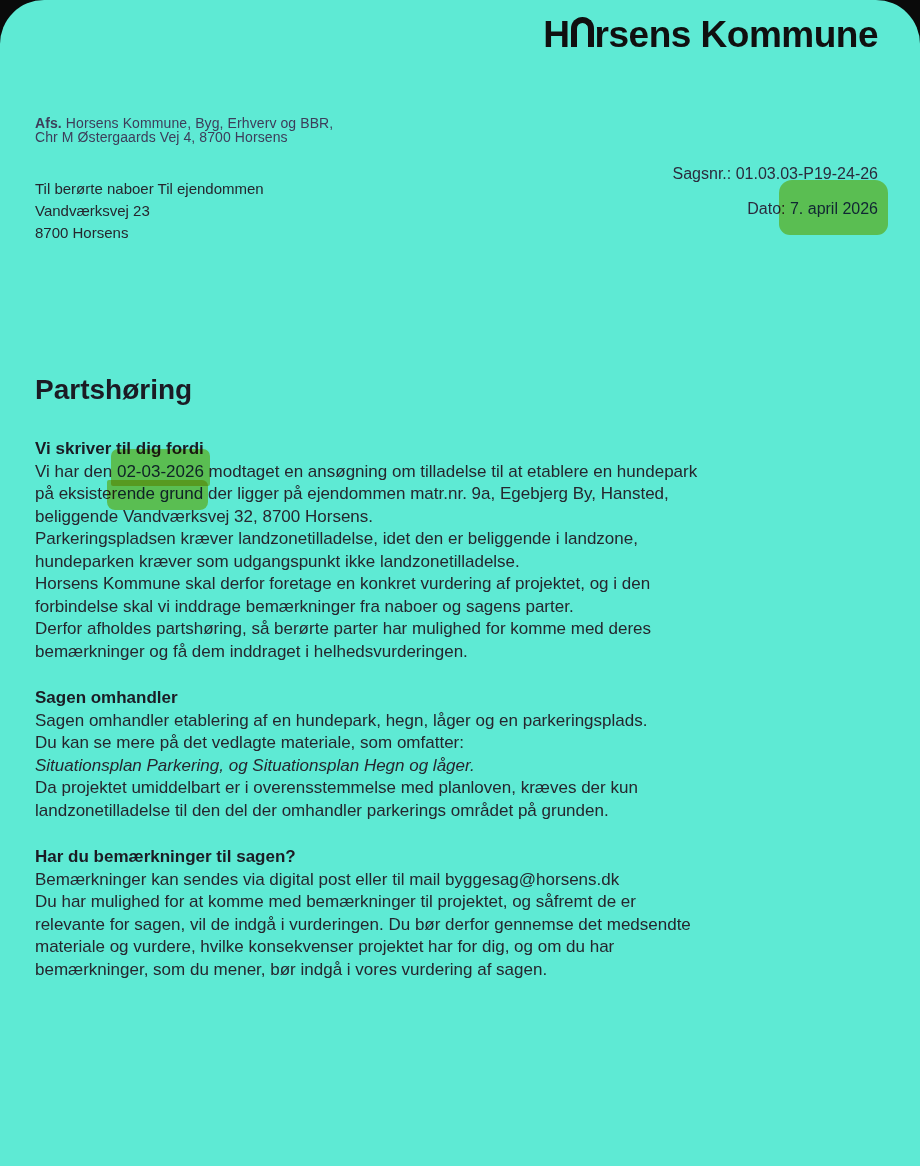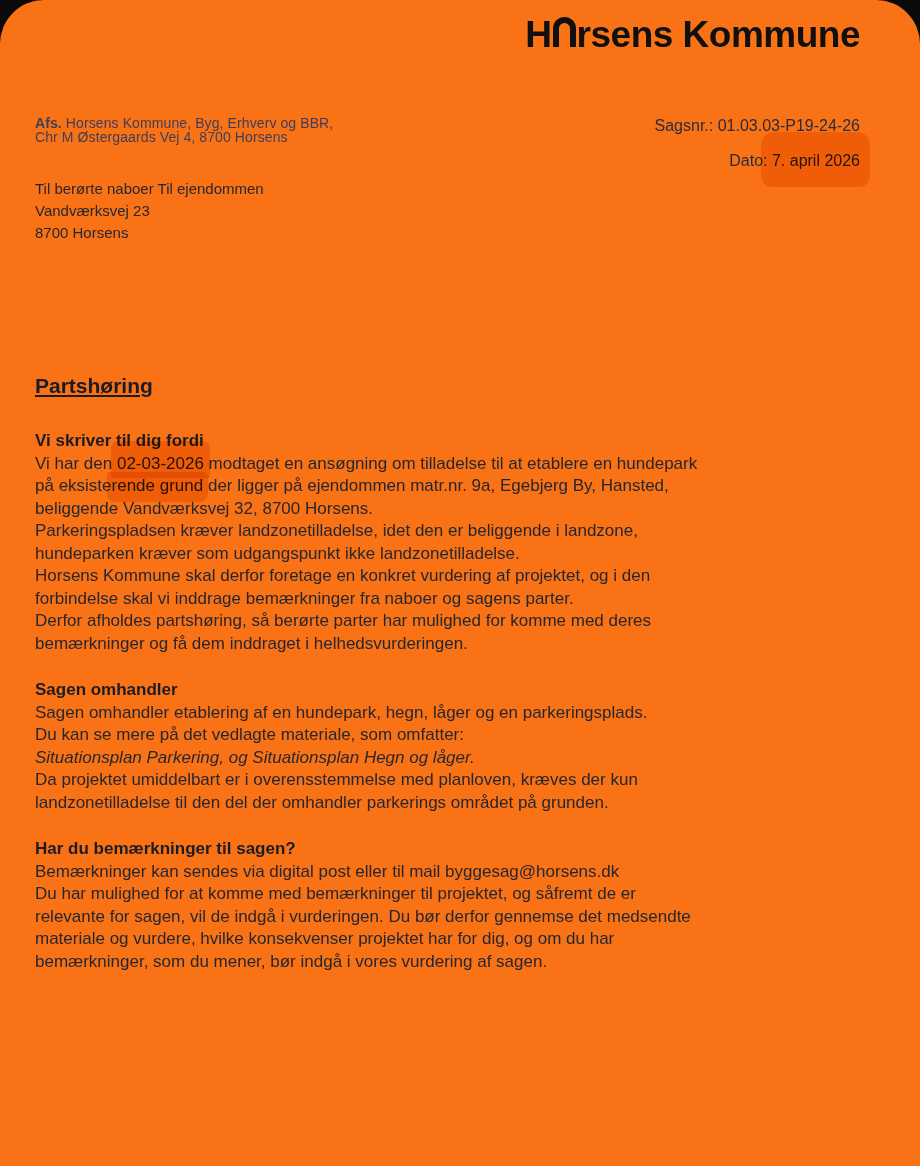--- a/index.html
+++ b/index.html
@@ -6,23 +6,23 @@
   body {
     width: 920px;
     background: #0a0a0a;
     font-family: "Liberation Sans", sans-serif;
   }
   .page {
     position: relative;
     width: 920px;
     height: 1166px;
     box-sizing: border-box;
-    background: #f97316;
+    background: #5eead4;
     border-radius: 44px 44px 0 0;
-    padding: 13px 60px 0 35px;
+    padding: 13px 42px 0 35px;
     overflow: hidden;
     color: #26262e;
   }
   
   .logo-row {
     text-align: right;
     line-height: 44px;
     white-space: nowrap;
   }
   .logo {
@@ -55,36 +55,36 @@
     line-height: 14px;
     color: #3d3d5a;
     letter-spacing: 0.1px;
   }
   .sender .b { font-weight: 700; }
   .case-block {
     text-align: right;
     font-size: 16px;
     line-height: 19px;
     color: #2b2b3d;
+    margin-top: 48px;
   }
   .date-line { margin-top: 16px; }
   .recipient {
     margin-top: 34px;
     font-size: 15px;
     line-height: 22px;
     white-space: pre-line;
     color: #26262e;
   }
   
   .title {
     margin-top: 130px;
-    font-size: 21px;
+    font-size: 28px;
     font-weight: 700;
     color: #1b1b24;
-    text-decoration: underline;
   }
   .h {
     font-size: 17px;
     font-weight: 700;
     color: #1b1b24;
     line-height: 22.5px;
   }
   .h-why { margin-top: 32px; }
   .h-case { margin-top: 24px; }
   .h-remarks { margin-top: 24px; }

